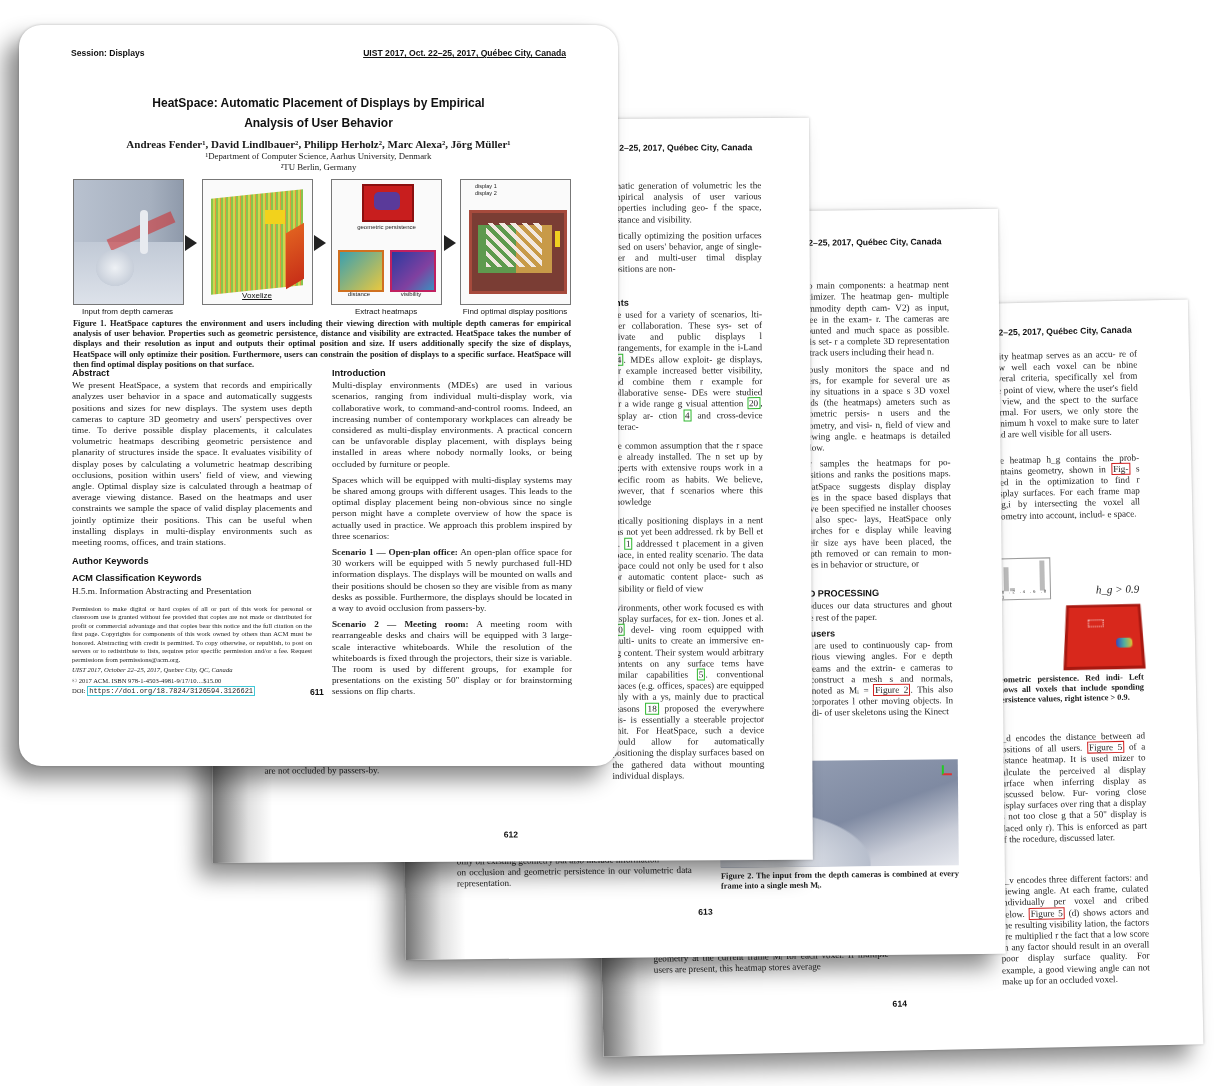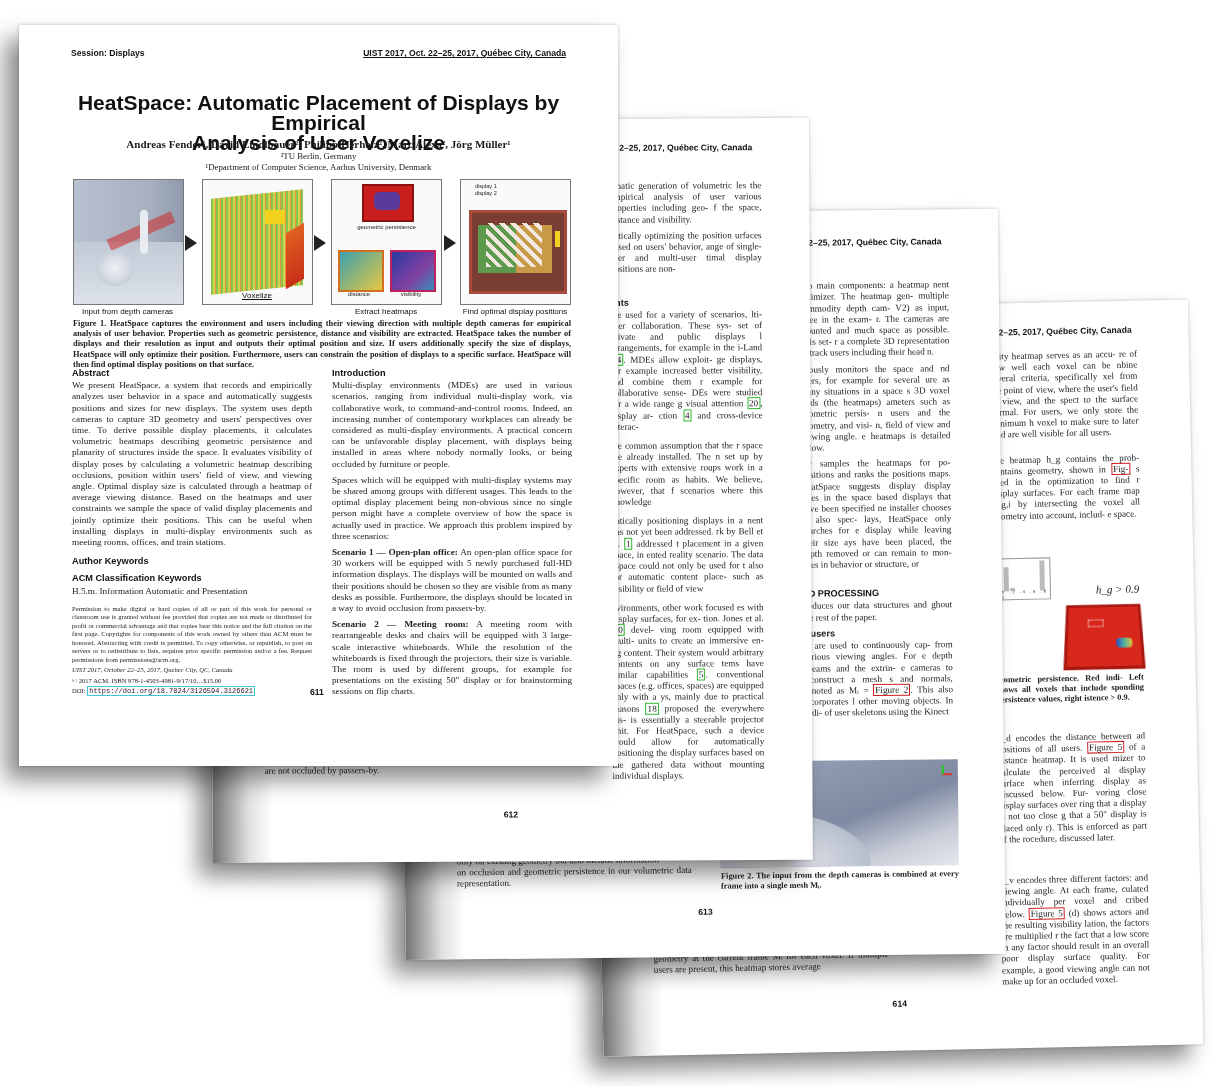--- a/index.html
+++ b/index.html
@@ -93,36 +93,36 @@
   <div class="col" style="left:400px;top:62px;width:152px;">
     <p>omatic generation of volumetric les the empirical analysis of user various properties including geo- f the space, distance and visibility.</p>
     <p>natically optimizing the position urfaces based on users' behavior, ange of single-user and multi-user timal display positions are non-</p>
     <div class="sec" style="margin-top:22px;">ents</div>
     <p><span>are used for a variety of scenarios, lti-user collaboration. These sys- set of private and public displays l arrangements, for example in the i-Land</span> <span class="cite">24</span><span>. MDEs allow exploit- ge displays, for example increased better visibility, and combine them r example for collaborative sense- DEs were studied for a wide range g visual attention</span> <span class="cite">20</span><span>, display ar- ction</span> <span class="cite">4</span> <span>and cross-device interac-</span></p>
     <p style="margin-top:8px;">the common assumption that the r space are already installed. The n set up by experts with extensive roups work in a specific room as habits. We believe, however, that f scenarios where this knowledge</p>
     <p style="margin-top:8px;"><span>natically positioning displays in a nent has not yet been addressed. rk by Bell et al.</span> <span class="cite">1</span> <span>addressed t placement in a given space, in ented reality scenario. The data tSpace could not only be used for t also for automatic content place- such as visibility or field of view</span></p>
     <p style="margin-top:8px;"><span>nvironments, other work focused es with display surfaces, for ex- tion. Jones et al.</span> <span class="cite">10</span> <span>devel- ving room equipped with multi- units to create an immersive en- ng content. Their system would arbitrary contents on any surface tems have similar capabilities</span> <span class="cite">5</span><span>. conventional spaces (e.g. offices, spaces) are equipped only with a ys, mainly due to practical reasons</span> <span class="cite">18</span> <span>proposed the everywhere dis- is essentially a steerable projector unit. For HeatSpace, such a device would allow for automatically positioning the display surfaces based on the gathered data without mounting individual displays.</span></p>
   </div>
   <div class="col" style="left:52px;top:645px;width:235px;">are not occluded by passers-by.</div>
-  <div class="pno" style="left:291px;top:690px;">612</div>
+  <div class="pno" style="left:291px;top:710px;">612</div>
   <div class="shade"></div>
 </div>
 
-<div class="page" style="left:19px;top:25px;width:599px;height:741px;">
+<div class="page" style="left:19px;top:25px;width:599px;height:741px;border-radius:22px;">
   <div class="hdr" style="left:52px;top:23px;">Session: Displays</div>
   <div class="hdr" style="right:52px;top:23px;text-decoration:underline;">UIST 2017, Oct. 22–25, 2017, Québec City, Canada</div>
 
-  <div class="sans" style="position:absolute;left:40px;right:40px;top:68px;text-align:center;font-weight:bold;font-size:21px;line-height:20px;color:#111;">
+  <div class="sans" style="position:absolute;left:40px;right:40px;top:68px;text-align:center;font-weight:bold;font-size:12px;line-height:20px;color:#111;">
     <div>HeatSpace: Automatic Placement of Displays by Empirical</div>
-    <div>Analysis of User Voxelize</div>
+    <div>Analysis of User Behavior</div>
   </div>
   <div style="position:absolute;left:40px;right:40px;top:113px;text-align:center;font-weight:bold;font-size:11px;">Andreas Fender¹, David Lindlbauer², Philipp Herholz², Marc Alexa², Jörg Müller¹</div>
   <div style="position:absolute;left:40px;right:40px;top:126px;text-align:center;font-size:8.8px;line-height:10.5px;">
+    <div>¹Department of Computer Science, Aarhus University, Denmark</div>
     <div>²TU Berlin, Germany</div>
-    <div>¹Department of Computer Science, Aarhus University, Denmark</div>
   </div>
 
   <div>
     <div class="panel" style="left:54px;top:154px;width:109px;height:124px;background:linear-gradient(180deg,#a9b4c4,#c4ccd8 55%,#dde2ea);">
       <div style="position:absolute;left:0;top:0;right:0;height:62px;background:linear-gradient(90deg,#b8c1cf 0%,#a6b0bf 70%,#8f9aab 100%);"></div>
       <div style="position:absolute;left:32px;top:45px;width:70px;height:12px;background:rgba(210,40,40,0.55);transform:rotate(-24deg);"></div>
       <div style="position:absolute;left:66px;top:30px;width:8px;height:44px;background:#e8ebf0;border-radius:4px;"></div>
       <div style="position:absolute;left:22px;top:70px;width:38px;height:36px;background:radial-gradient(ellipse,#eef1f5,#c8cfda 70%,transparent 72%);"></div>
     </div>
     <div class="panel-label" style="left:50px;top:282px;width:117px;">Input from depth cameras</div>
@@ -164,21 +164,21 @@
     <div class="panel-label" style="left:436px;top:282px;width:120px;">Find optimal display positions</div>
 
     <div class="col fig-caption" style="left:54px;top:294px;width:498px;">Figure 1. HeatSpace captures the environment and users including their viewing direction with multiple depth cameras for empirical analysis of user behavior. Properties such as geometric persistence, distance and visibility are extracted. HeatSpace takes the number of displays and their resolution as input and outputs their optimal position and size. If users additionally specify the size of displays, HeatSpace will only optimize their position. Furthermore, users can constrain the position of displays to a specific surface. HeatSpace will then find optimal display positions on that surface.</div>
   </div>
 
   <div class="col" style="left:53px;top:343px;width:240px;">
     <div class="sec">Abstract</div>
     <p>We present HeatSpace, a system that records and empirically analyzes user behavior in a space and automatically suggests positions and sizes for new displays. The system uses depth cameras to capture 3D geometry and users' perspectives over time. To derive possible display placements, it calculates volumetric heatmaps describing geometric persistence and planarity of structures inside the space. It evaluates visibility of display poses by calculating a volumetric heatmap describing occlusions, position within users' field of view, and viewing angle. Optimal display size is calculated through a heatmap of average viewing distance. Based on the heatmaps and user constraints we sample the space of valid display placements and jointly optimize their positions. This can be useful when installing displays in multi-display environments such as meeting rooms, offices, and train stations.</p>
     <div class="sec" style="margin-top:8px;">Author Keywords</div>
     <div class="sec" style="margin-top:6px;">ACM Classification Keywords</div>
-    <p>H.5.m. Information Automatic and Presentation</p>
+    <p>H.5.m. Information Abstracting and Presentation</p>
     <div class="small" style="margin-top:8px;">Permission to make digital or hard copies of all or part of this work for personal or classroom use is granted without fee provided that copies are not made or distributed for profit or commercial advantage and that copies bear this notice and the full citation on the first page. Copyrights for components of this work owned by others than ACM must be honored. Abstracting with credit is permitted. To copy otherwise, or republish, to post on servers or to redistribute to lists, requires prior specific permission and/or a fee. Request permissions from permissions@acm.org.</div>
     <div class="small" style="margin-top:2px;font-style:italic;">UIST 2017, October 22–25, 2017, Quebec City, QC, Canada</div>
     <div class="small" style="margin-top:2px;">© 2017 ACM. ISBN 978-1-4503-4981-9/17/10…$15.00</div>
     <div class="small" style="margin-top:2px;"><span>DOI:</span> <span class="doi" style="font-family:'Liberation Mono',monospace;font-size:7px;">https://doi.org/18.7824/3126594.3126621</span></div>
   </div>
 
   <div class="col" style="left:313px;top:343px;width:240px;">
     <div class="sec">Introduction</div>
     <p>Multi-display environments (MDEs) are used in various scenarios, ranging from individual multi-display work, via collaborative work, to command-and-control rooms. Indeed, an increasing number of contemporary workplaces can already be considered as multi-display environments. A practical concern can be unfavorable display placement, with displays being installed in areas where nobody normally looks, or being occluded by furniture or people.</p>
     <p>Spaces which will be equipped with multi-display systems may be shared among groups with different usages. This leads to the optimal display placement being non-obvious since no single person might have a complete overview of how the space is actually used in practice. We approach this problem inspired by three scenarios:</p>

